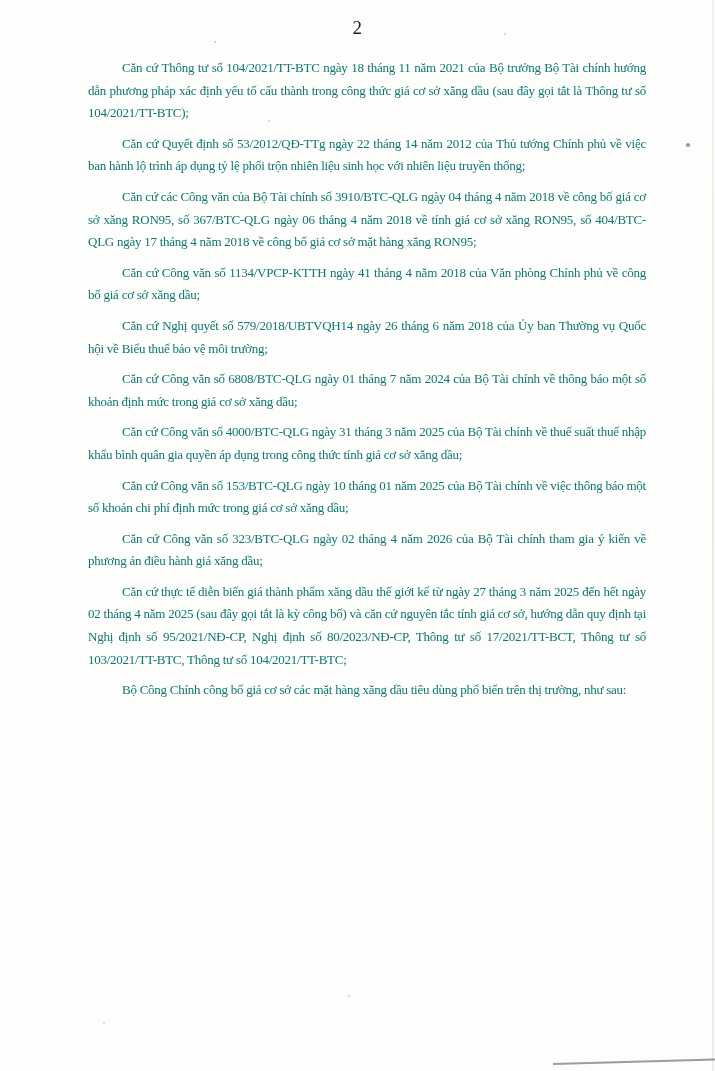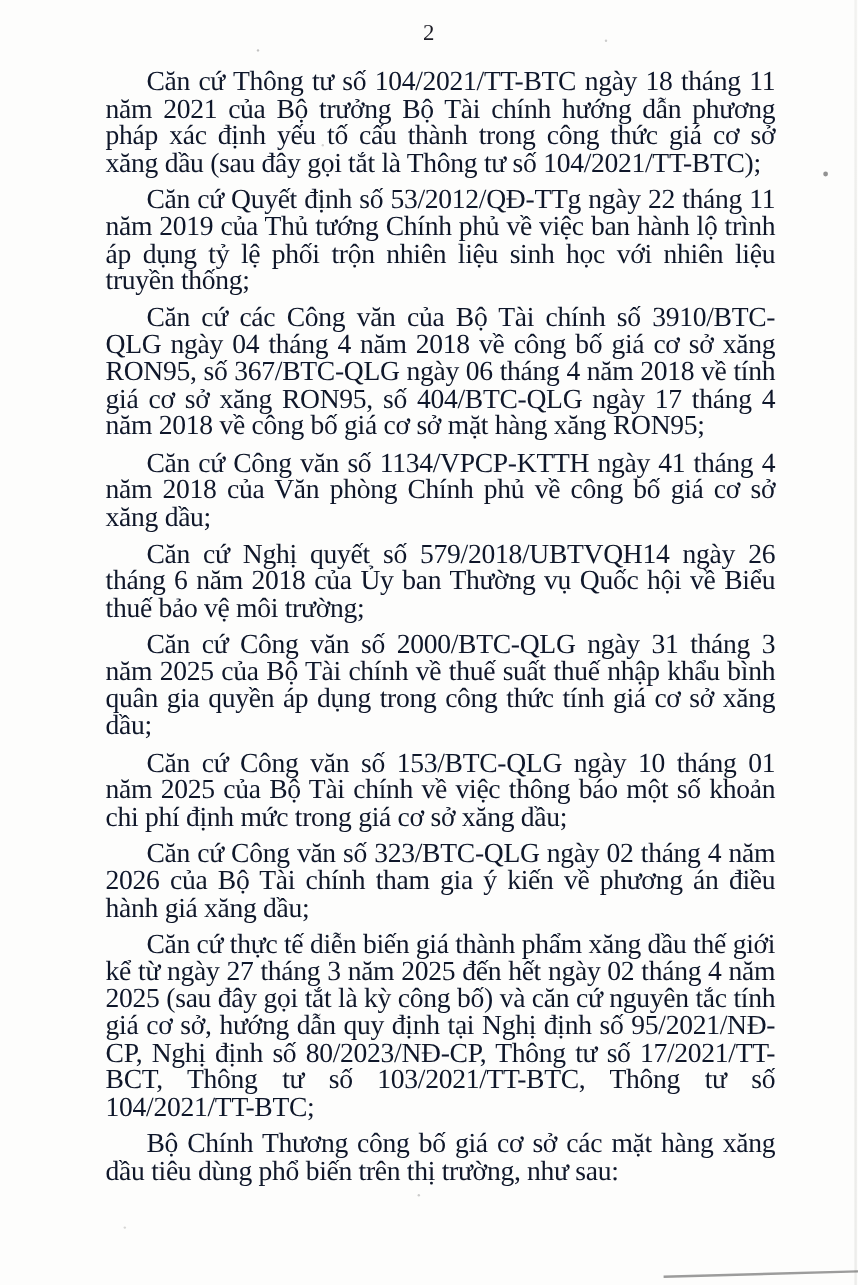--- a/index.html
+++ b/index.html
@@ -32,27 +32,27 @@
   }
 
   .content {
     position: absolute;
     top: 57px;
     left: 88px;
     width: 558px;
   }
 
   .para {
-    font-size: 23px;
+    font-size: 13px;
     line-height: 22.6px;
     letter-spacing: -0.25px;
     text-align: justify;
     text-indent: 34px;
     margin-bottom: 8px;
-    color: #0f172a;
+    color: #0f766e;
     -webkit-font-smoothing: antialiased;
   }
 
   
   .scan-edge-line {
     position: absolute;
     top: 0;
     right: 1px;
     width: 2px;
     height: 1071px;
@@ -86,29 +86,30 @@
 </style>
 </head>
 <body>
 
 <div class="page">
 
   <div class="page-number">2</div>
 
   <div class="content">
     <p class="para">Căn cứ Thông tư số 104/2021/TT-BTC ngày 18 tháng 11 năm 2021 của Bộ trưởng Bộ Tài chính hướng dẫn phương pháp xác định yếu tố cấu thành trong công thức giá cơ sở xăng dầu (sau đây gọi tắt là Thông tư số 104/2021/TT-BTC);</p>
-    <p class="para">Căn cứ Quyết định số 53/2012/QĐ-TTg ngày 22 tháng 11 năm 2019 của Thủ tướng Chính phủ về việc ban hành lộ trình áp dụng tỷ lệ phối trộn nhiên liệu sinh học với nhiên liệu truyền thống;</p>
+    <p class="para">Căn cứ Quyết định số 53/2012/QĐ-TTg ngày 22 tháng 14 năm 2012 của Thủ tướng Chính phủ về việc ban hành lộ trình áp dụng tỷ lệ phối trộn nhiên liệu sinh học với nhiên liệu truyền thống;</p>
     <p class="para">Căn cứ các Công văn của Bộ Tài chính số 3910/BTC-QLG ngày 04 tháng 4 năm 2018 về công bố giá cơ sở xăng RON95, số 367/BTC-QLG ngày 06 tháng 4 năm 2018 về tính giá cơ sở xăng RON95, số 404/BTC-QLG ngày 17 tháng 4 năm 2018 về công bố giá cơ sở mặt hàng xăng RON95;</p>
     <p class="para">Căn cứ Công văn số 1134/VPCP-KTTH ngày 41 tháng 4 năm 2018 của Văn phòng Chính phủ về công bố giá cơ sở xăng dầu;</p>
     <p class="para">Căn cứ Nghị quyết số 579/2018/UBTVQH14 ngày 26 tháng 6 năm 2018 của Ủy ban Thường vụ Quốc hội về Biểu thuế bảo vệ môi trường;</p>
-    <p class="para">Căn cứ Công văn số 2000/BTC-QLG ngày 31 tháng 3 năm 2025 của Bộ Tài chính về thuế suất thuế nhập khẩu bình quân gia quyền áp dụng trong công thức tính giá cơ sở xăng dầu;</p>
+    <p class="para">Căn cứ Công văn số 6808/BTC-QLG ngày 01 tháng 7 năm 2024 của Bộ Tài chính về thông báo một số khoản định mức trong giá cơ sở xăng dầu;</p>
+    <p class="para">Căn cứ Công văn số 4000/BTC-QLG ngày 31 tháng 3 năm 2025 của Bộ Tài chính về thuế suất thuế nhập khẩu bình quân gia quyền áp dụng trong công thức tính giá cơ sở xăng dầu;</p>
     <p class="para">Căn cứ Công văn số 153/BTC-QLG ngày 10 tháng 01 năm 2025 của Bộ Tài chính về việc thông báo một số khoản chi phí định mức trong giá cơ sở xăng dầu;</p>
     <p class="para">Căn cứ Công văn số 323/BTC-QLG ngày 02 tháng 4 năm 2026 của Bộ Tài chính tham gia ý kiến về phương án điều hành giá xăng dầu;</p>
     <p class="para">Căn cứ thực tế diễn biến giá thành phẩm xăng dầu thế giới kể từ ngày 27 tháng 3 năm 2025 đến hết ngày 02 tháng 4 năm 2025 (sau đây gọi tắt là kỳ công bố) và căn cứ nguyên tắc tính giá cơ sở, hướng dẫn quy định tại Nghị định số 95/2021/NĐ-CP, Nghị định số 80/2023/NĐ-CP, Thông tư số 17/2021/TT-BCT, Thông tư số 103/2021/TT-BTC, Thông tư số 104/2021/TT-BTC;</p>
-    <p class="para">Bộ Chính Thương công bố giá cơ sở các mặt hàng xăng dầu tiêu dùng phổ biến trên thị trường, như sau:</p>
+    <p class="para">Bộ Công Chính công bố giá cơ sở các mặt hàng xăng dầu tiêu dùng phổ biến trên thị trường, như sau:</p>
   </div>
 
   <div class="scan-edge-line"></div>
   <div class="scan-bottom-line"></div>
   <div class="speckle s1"></div>
   <div class="speckle s2"></div>
   <div class="speckle s3"></div>
   <div class="speckle s4"></div>
   <div class="speckle s5"></div>
   <div class="speckle s6"></div>

